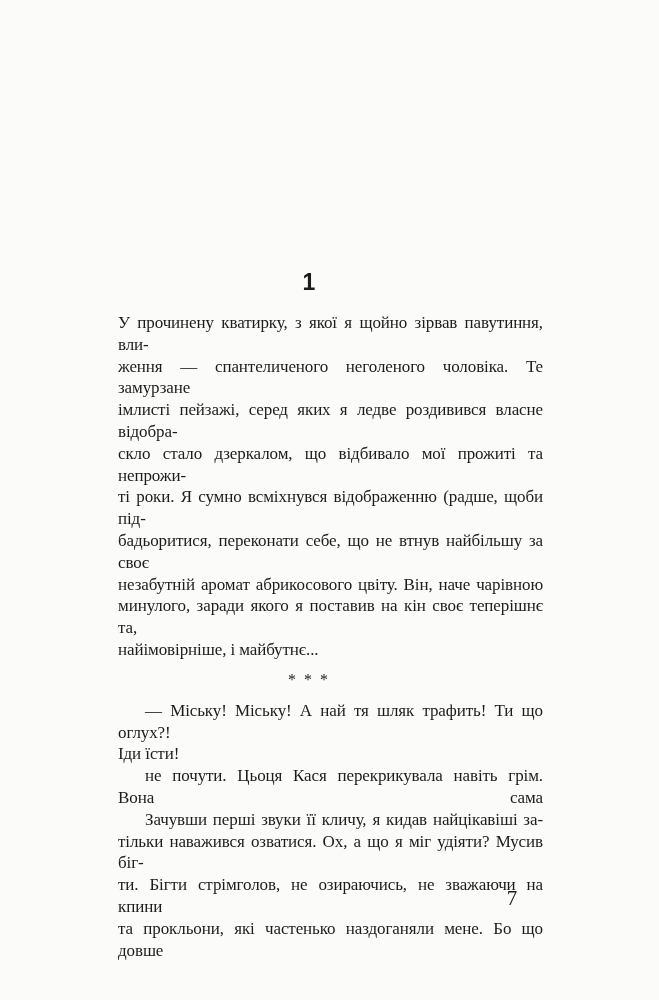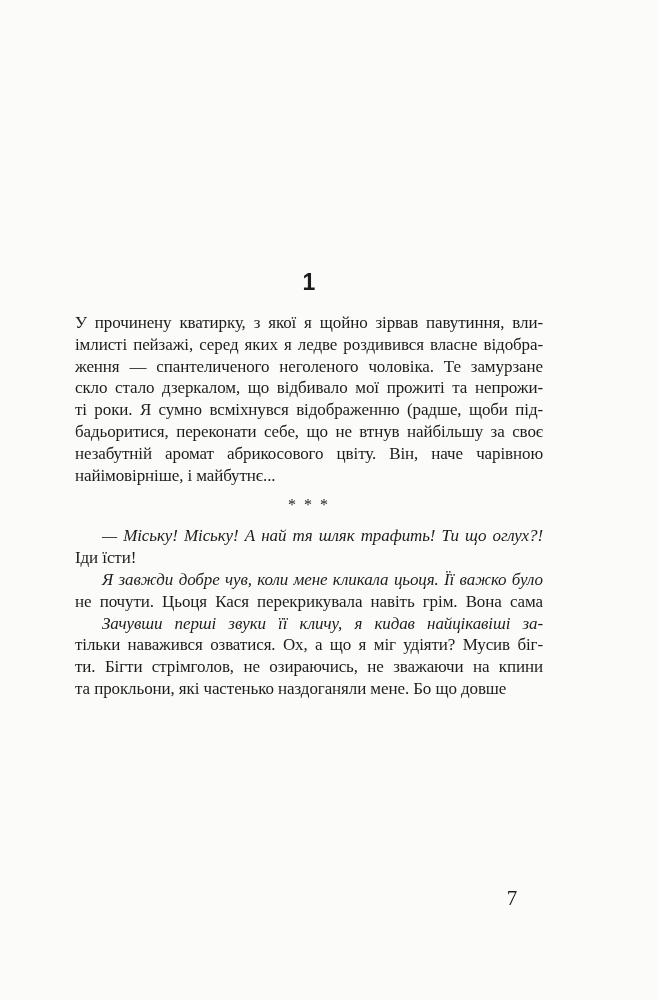--- a/index.html
+++ b/index.html
@@ -37,29 +37,29 @@
   .para {
     margin: 0;
     font-size: 17px;
     line-height: 21.8px;
     letter-spacing: -0.1px;
   }
   .line {
     display: block;
     text-align: justify;
     text-align-last: justify;
+    margin-left: 43px;
     -moz-text-align-last: justify;
   }
   .line.last {
     text-align-last: left;
     -moz-text-align-last: left;
   }
   .para.indent .line:first-child {
     text-indent: 27px;
-    font-style: italic;
   }
   .separator {
     font-size: 16px;
     line-height: 22px;
     text-align: center;
     letter-spacing: 2px;
     margin: 8px 0 9px 0;
   }
   .page-number {
     position: absolute;
@@ -73,35 +73,35 @@
 </style>
 </head>
 <body>
 
 <div class="page">
   <div class="text-block">
     <div class="chapter">1</div>
     <div id="content">
         <p class="para">
           <span class="line">У прочинену кватирку, з якої я щойно зірвав павутиння, вли-</span>
+          <span class="line">ження — спантеличеного неголеного чоловіка. Те замурзане</span>
           <span class="line">імлисті пейзажі, серед яких я ледве роздивився власне відобра-</span>
-          <span class="line">ження — спантеличеного неголеного чоловіка. Те замурзане</span>
           <span class="line">скло стало дзеркалом, що відбивало мої прожиті та непрожи-</span>
           <span class="line">ті роки. Я сумно всміхнувся відображенню (радше, щоби під-</span>
           <span class="line">бадьоритися, переконати себе, що не втнув найбільшу за своє</span>
           <span class="line">незабутній аромат абрикосового цвіту. Він, наче чарівною</span>
+          <span class="line">минулого, заради якого я поставив на кін своє теперішнє та,</span>
           <span class="line last">найімовірніше, і майбутнє...</span>
         </p>
         <div class="separator">* * *</div>
         <p class="para indent">
           <span class="line">— Міську! Міську! А най тя шляк трафить! Ти що оглух?!</span>
           <span class="line last">Іди їсти!</span>
         </p>
         <p class="para indent">
-          <span class="line">Я завжди добре чув, коли мене кликала цьоця. Її важко було</span>
           <span class="line">не почути. Цьоця Кася перекрикувала навіть грім. Вона сама</span>
         </p>
         <p class="para indent">
           <span class="line">Зачувши перші звуки її кличу, я кидав найцікавіші за-</span>
           <span class="line">тільки наважився озватися. Ох, а що я міг удіяти? Мусив біг-</span>
           <span class="line">ти. Бігти стрімголов, не озираючись, не зважаючи на кпини</span>
           <span class="line last">та прокльони, які частенько наздоганяли мене. Бо що довше</span>
         </p>
       </div>
   </div>

